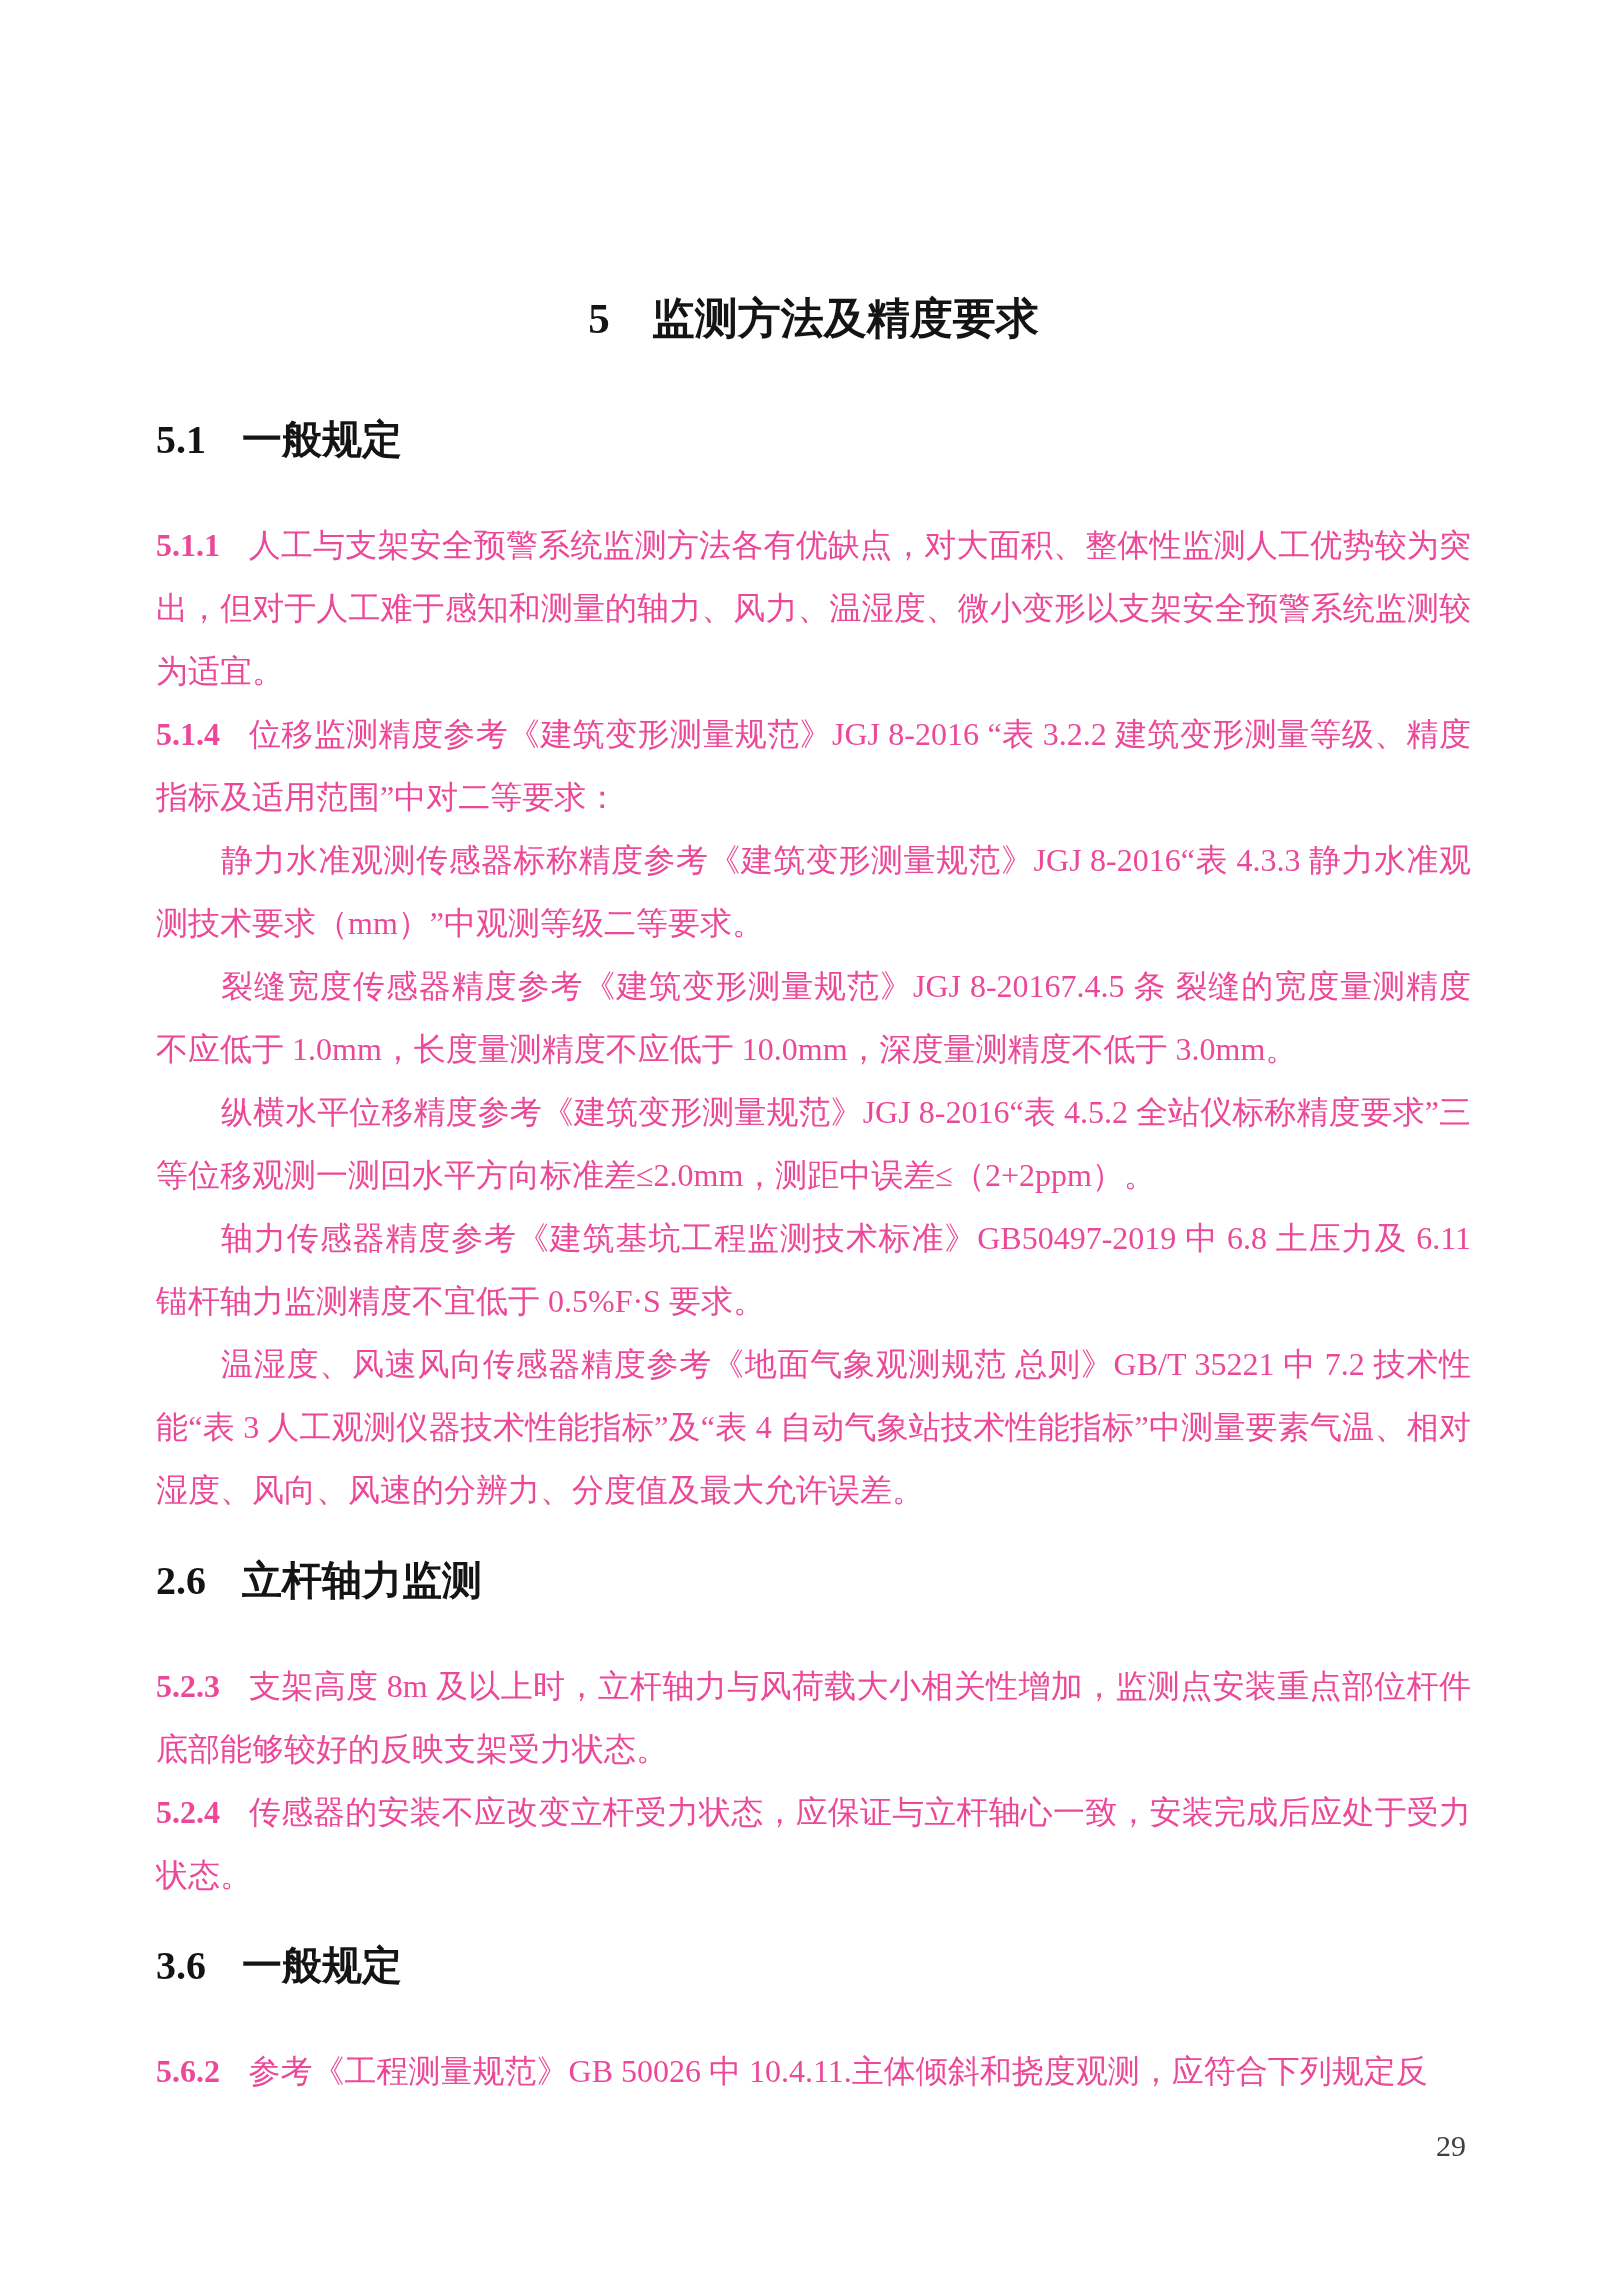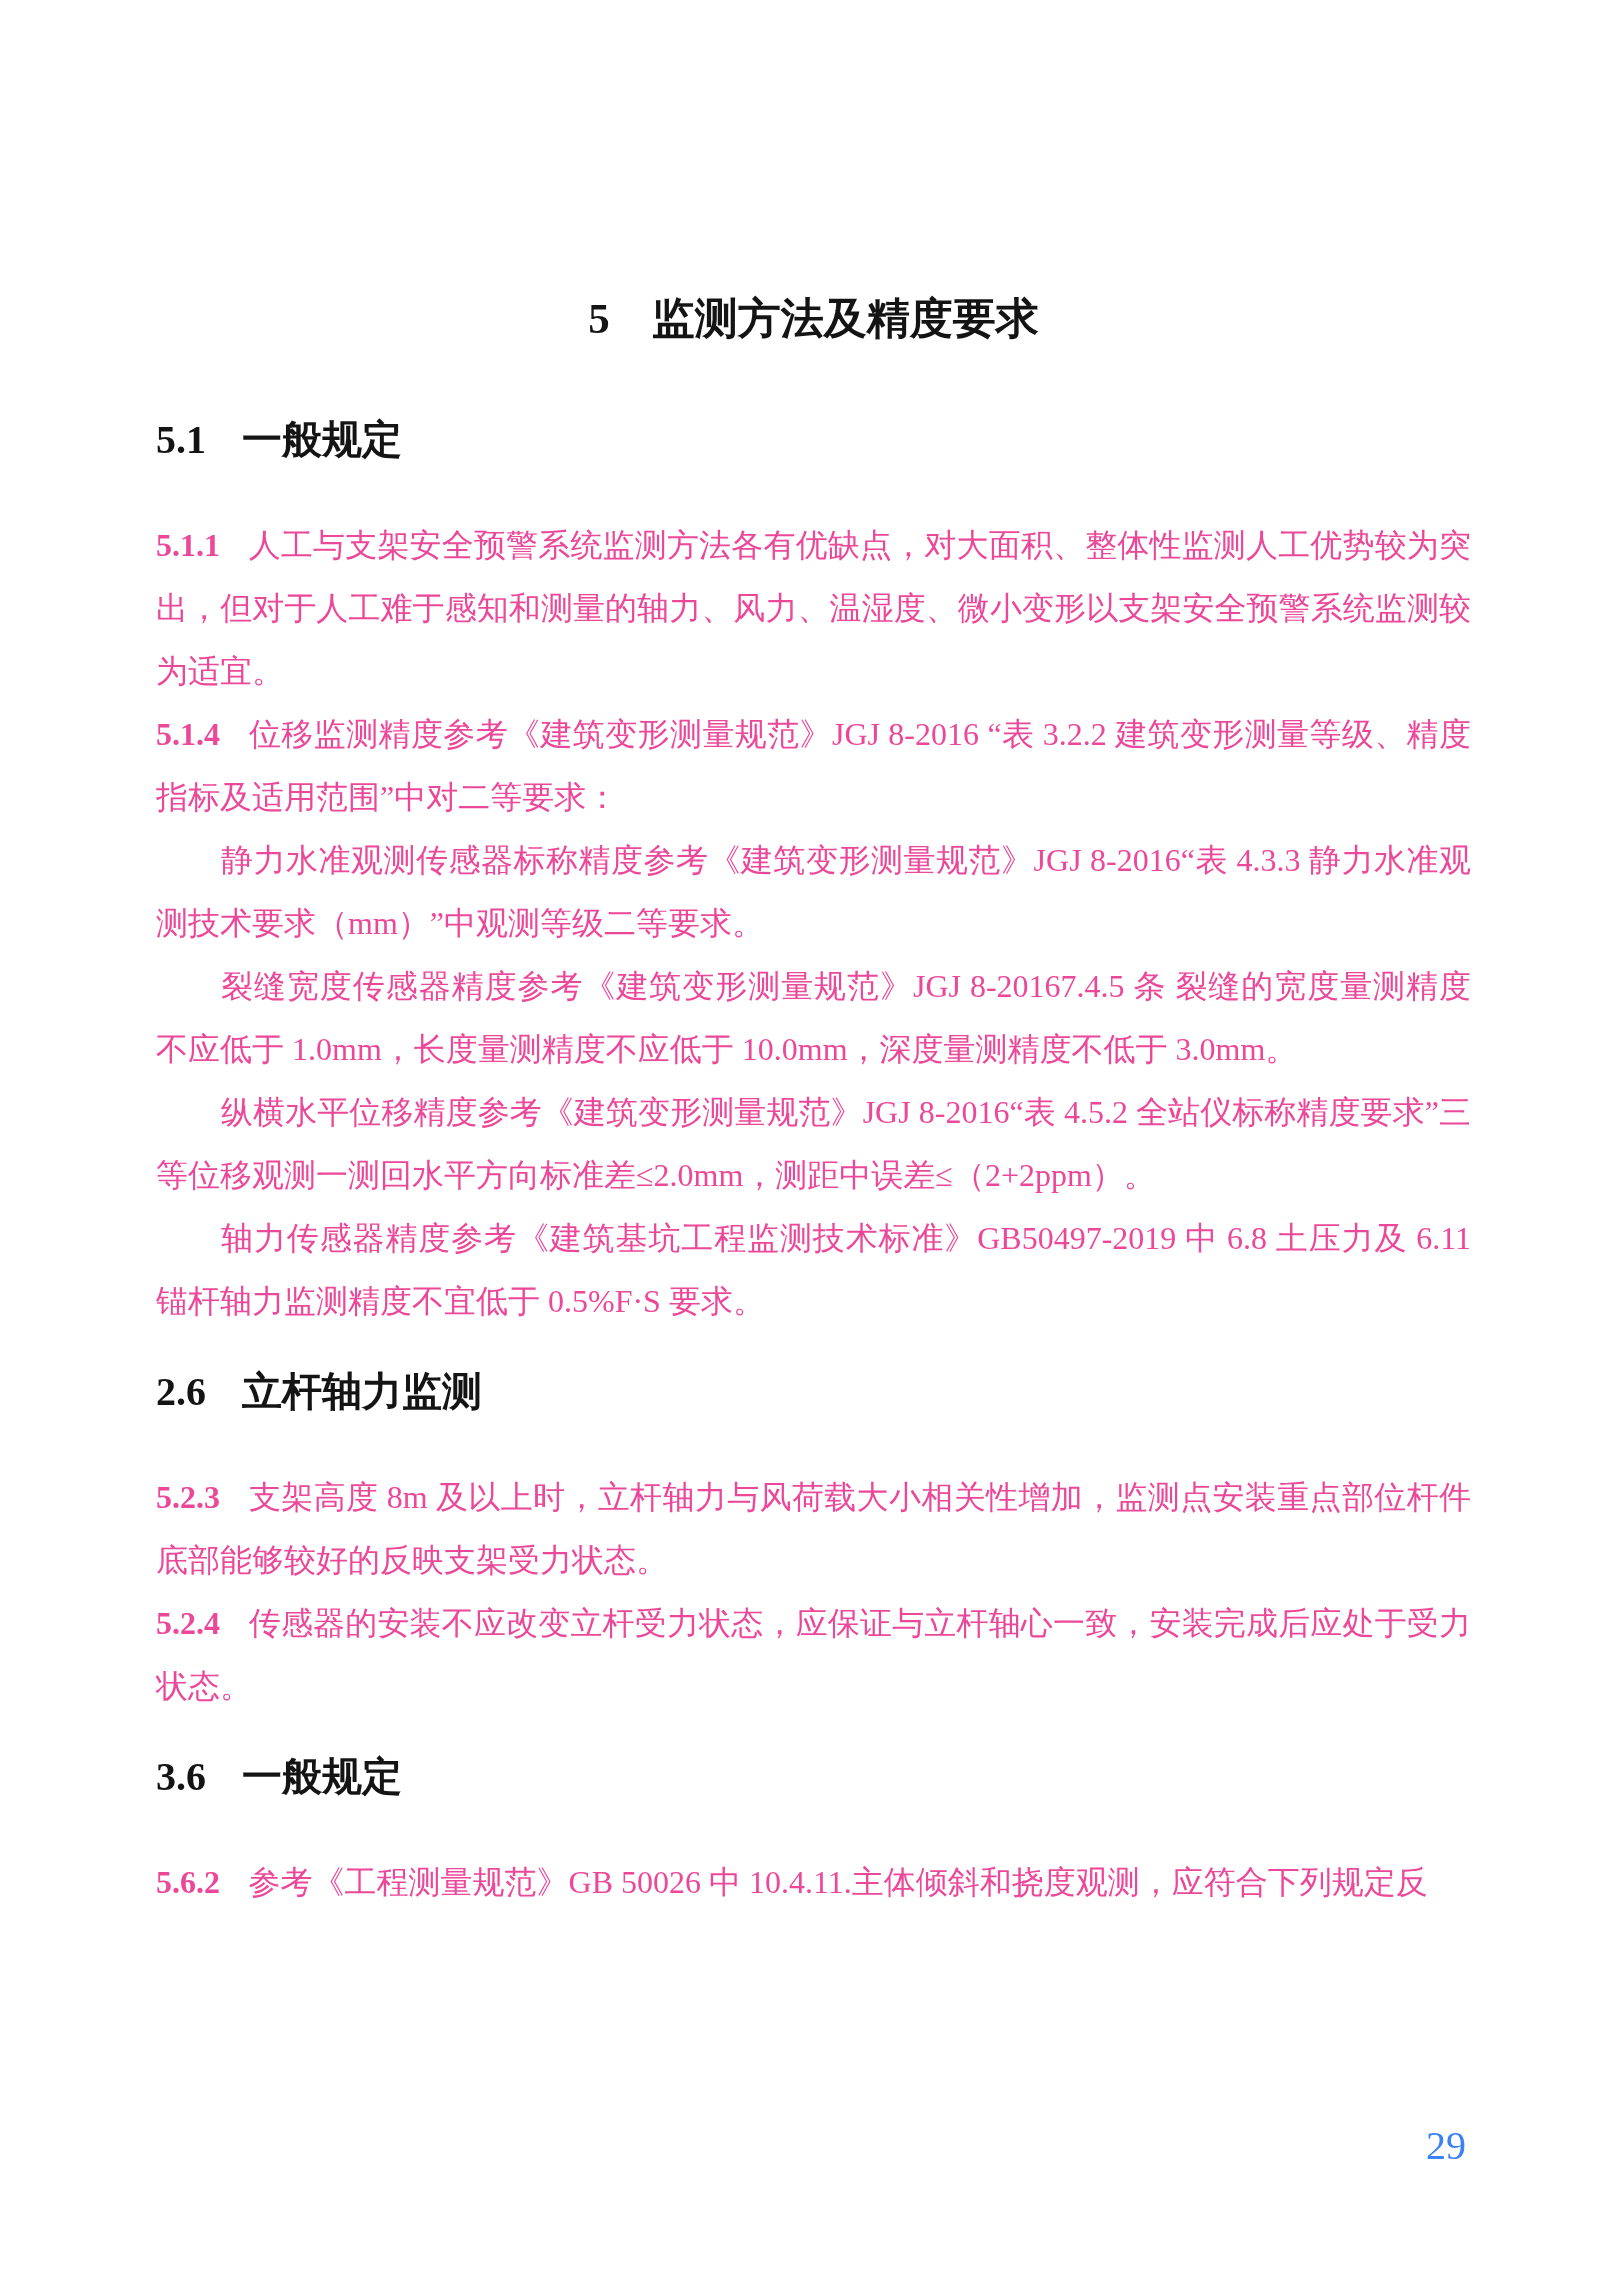--- a/index.html
+++ b/index.html
@@ -37,23 +37,23 @@
   }
   p.body .cnum {
     font-weight: 700;
     margin-right: 28.6px;
   }
   p.indent { text-indent: 65px; }
   .pagenum {
     position: absolute;
     top: 2131px;
     right: 158px;
-    font-size: 40px;
+    font-size: 30px;
     line-height: 30px;
-    color: #3b82f6;
+    color: #404040;
   }
 </style>
 </head>
 <body>
 
 <main class="page">
 
   <h1 class="chapter">
     <span class="num">5</span><span>监测方法及精度要求</span>
   </h1>
@@ -79,20 +79,23 @@
   </p>
 
   <p class="body indent">
     <span>纵横水平位移精度参考《建筑变形测量规范》JGJ 8-2016“表 4.5.2 全站仪标称精度要求”三等位移观测一测回水平方向标准差≤2.0mm，测距中误差≤（2+2ppm）。</span>
   </p>
 
   <p class="body indent">
     <span>轴力传感器精度参考《建筑基坑工程监测技术标准》GB50497-2019 中 6.8 土压力及 6.11 锚杆轴力监测精度不宜低于 0.5%F·S 要求。</span>
   </p>
 
+  <p class="body indent">
+    <span>温湿度、风速风向传感器精度参考《地面气象观测规范 总则》GB/T 35221 中 7.2 技术性能“表 3 人工观测仪器技术性能指标”及“表 4 自动气象站技术性能指标”中测量要素气温、相对湿度、风向、风速的分辨力、分度值及最大允许误差。</span>
+  </p>
 
   <h2 class="section">
     <span class="num">2.6</span><span>立杆轴力监测</span>
   </h2>
 
   <p class="body">
     <span class="cnum">5.2.3</span><span>支架高度 8m 及以上时，立杆轴力与风荷载大小相关性增加，监测点安装重点部位杆件底部能够较好的反映支架受力状态。</span>
   </p>
 
   <p class="body">

